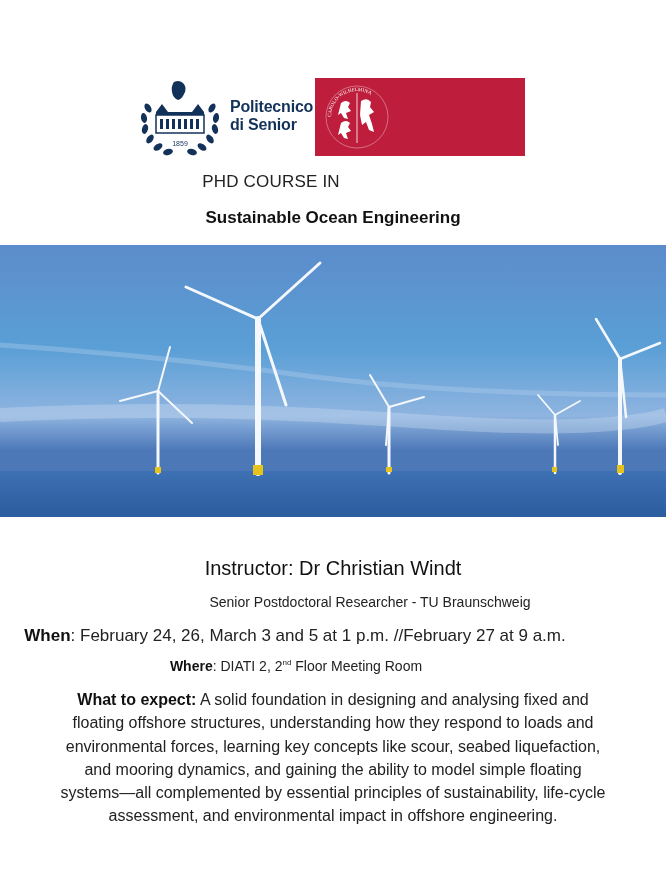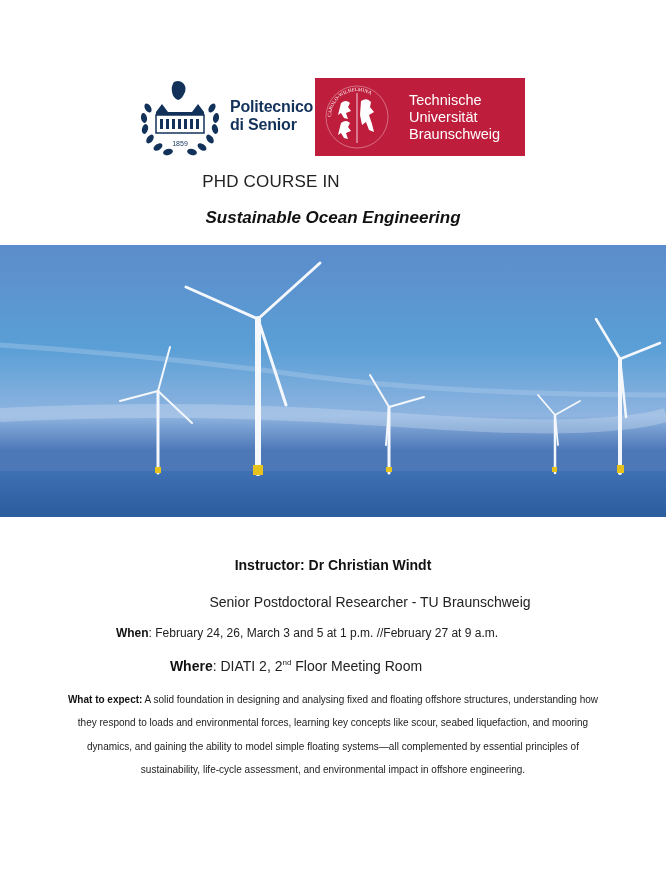--- a/index.html
+++ b/index.html
@@ -7,30 +7,30 @@
   body { position: relative; font-family: "Liberation Sans", "DejaVu Sans", sans-serif; color: #111; }
 
   .logos { position: absolute; top: 76px; left: 0; width: 588px; height: 84px; }
   .polito-seal { position: absolute; left: 138px; top: 2px; width: 84px; height: 80px; }
   .polito-text { position: absolute; left: 230px; top: 22px; color: #13325a; font-weight: bold; font-size: 16px; line-height: 18px; letter-spacing: -0.2px; }
   .tubs-box { position: absolute; left: 315px; top: 2px; width: 210px; height: 78px; background: #be1e3c; }
   .tubs-seal { position: absolute; left: 8px; top: 5px; width: 68px; height: 68px; }
   .tubs-text { position: absolute; left: 94px; top: 14px; color: #ffffff; font-size: 14.5px; line-height: 17px; font-weight: normal; }
 
   .subtitle { position: absolute; top: 172px; left: 0; width: 542px; text-align: center; font-size: 17px; color: #222; letter-spacing: 0.2px; }
-  .title { position: absolute; top: 208px; left: 0; width: 666px; text-align: center; font-size: 17px; font-weight: bold; color: #111; font-style: italic; }
+  .title { position: absolute; top: 208px; left: 0; width: 666px; text-align: center; font-size: 17px; font-weight: bold; color: #111; }
 
   .hero { position: absolute; top: 245px; left: 0; width: 666px; height: 272px; overflow: hidden; }
 
-  .instructor { position: absolute; top: 557px; left: 0; width: 666px; text-align: center; font-size: 14px; font-weight: bold; color: #111; }
+  .instructor { position: absolute; top: 557px; left: 0; width: 666px; text-align: center; font-size: 20px; font-weight: normal; color: #111; }
   .role { position: absolute; top: 594px; left: 16px; width: 666px; text-align: center; font-size: 14px; color: #222; margin-left: 21px; }
-  .when { position: absolute; top: 626px; left: 12px; width: 590px; text-align: center; font-size: 12px; color: #222; }
+  .when { position: absolute; top: 626px; left: 0; width: 590px; text-align: center; font-size: 17px; color: #222; }
   .where { position: absolute; top: 658px; left: 0; width: 576px; text-align: center; font-size: 14px; color: #222; padding-left: 16px; }
   .where sup { font-size: 8px; }
-  .expect { position: absolute; top: 688px; left: 60px; width: 546px; text-align: center; font-size: 10px; line-height: 23.3px; color: #222; }
+  .expect { position: absolute; top: 688px; left: 60px; width: 546px; text-align: center; font-size: 16px; line-height: 23.3px; color: #222; }
   b { color: #111; }
 </style>
 </head>
 <body>
 
 <div class="logos">
   <svg class="polito-seal" viewBox="0 0 84 80">
     <g fill="#13325a">
 
       <ellipse cx="10" cy="30" rx="3" ry="5" transform="rotate(-30 10 30)"></ellipse>
@@ -77,25 +77,20 @@
         <path d="M18 40 q5 -4 9 0 l-2 4 l3 4 l-5 2 l2 6 l-4 -1 l-3 -5 l-3 2 z"></path>
         <path d="M38 18 q6 -4 10 1 l-1 5 l4 5 l-5 3 l3 9 l2 8 l-5 -2 l-3 -8 l-4 3 l-2 -10 z"></path>
       </g>
       <text font-size="5" fill="#ffffff" font-family="Liberation Serif, serif">
         <textPath href="#tubsArc">CAROLO-WILHELMINA</textPath>
       </text>
       <defs>
           <path id="tubsArc" d="M8 34 a26 26 0 0 1 52 0"></path>
         </defs>
     </svg>
-    <div class="tubs-text">
-      <div>Technische</div>
-      <div>Universität</div>
-      <div>Braunschweig</div>
-    </div>
   </div>
 </div>
 
 <div class="subtitle">PHD COURSE IN</div>
 <div class="title">Sustainable Ocean Engineering</div>
 
 <div class="hero">
   <svg width="666" height="272" viewBox="0 0 666 272">
     <defs>
       <linearGradient id="sky" x1="0" y1="0" x2="0" y2="1">

